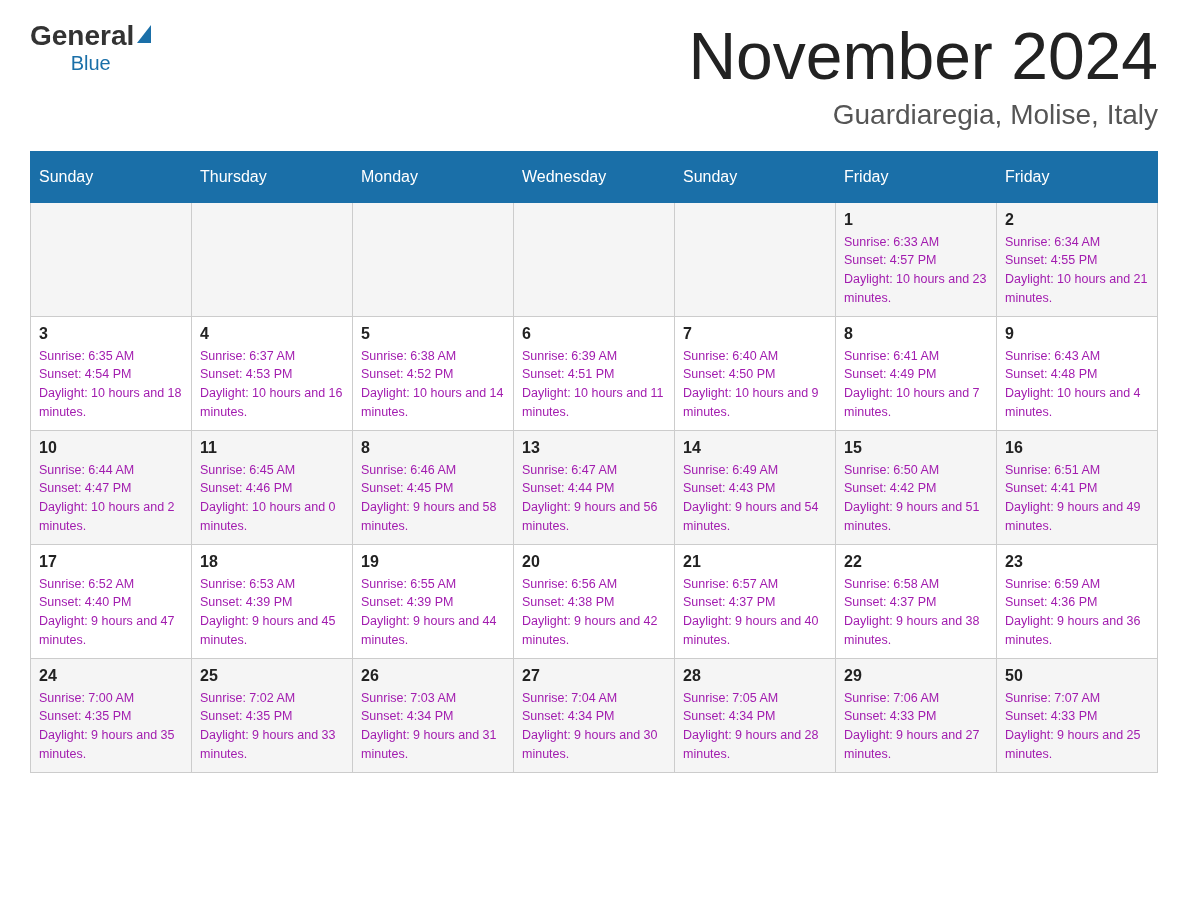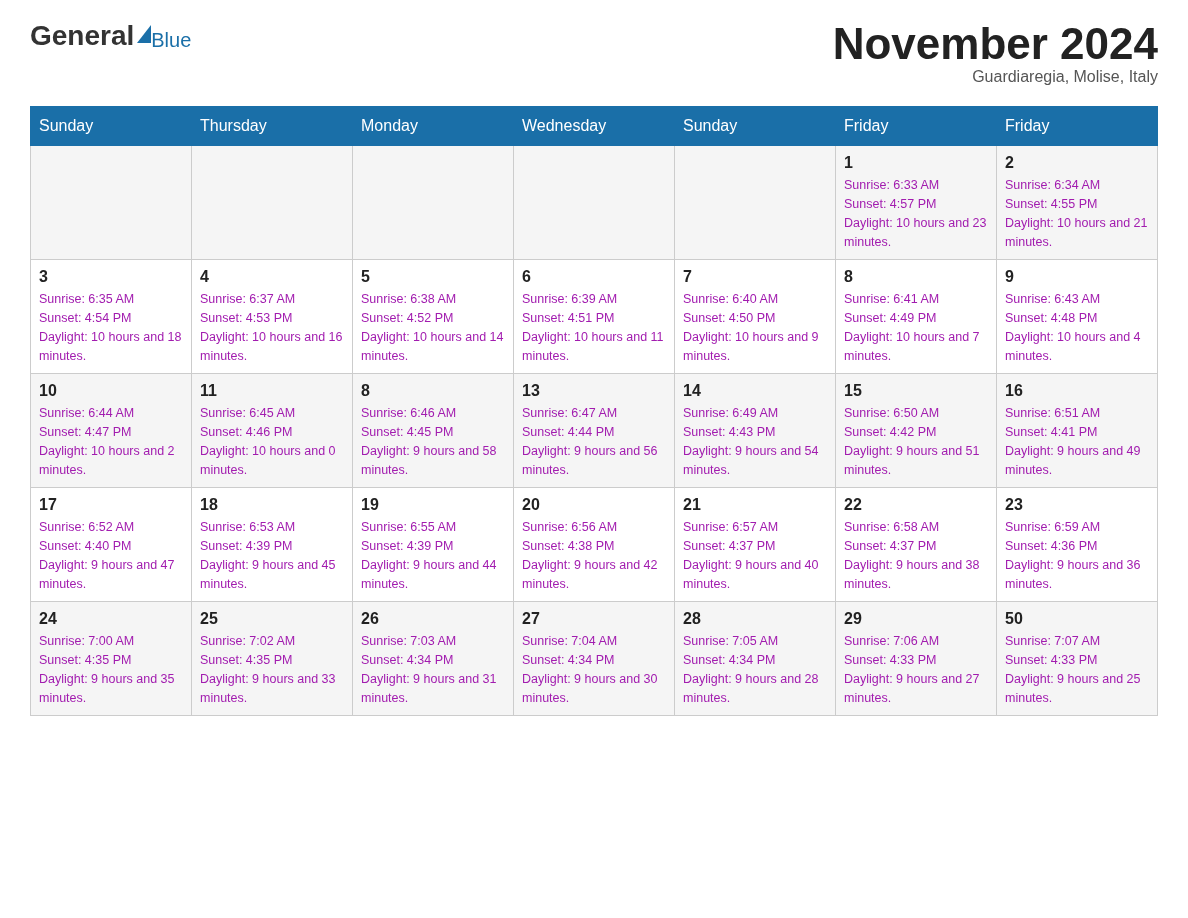--- a/index.html
+++ b/index.html
@@ -11,21 +11,22 @@
       padding: 20px 30px;
     }
     .header {
       display: flex;
       justify-content: space-between;
       align-items: flex-start;
       margin-bottom: 20px;
     }
     .logo {
       display: flex;
-      align-items: flex-end;
+      flex-direction: column;
+      align-items: center;
     }
     .logo-general {
       font-size: 28px;
       font-weight: bold;
       color: #333;
       display: flex;
       align-items: center;
     }
     .logo-arrow {
       display: inline-block;
@@ -38,41 +39,41 @@
     }
     .logo-blue {
       font-size: 20px;
       font-weight: normal;
       color: #1a6fa8;
     }
     .title-section {
       text-align: right;
     }
     .month-title {
-      font-size: 44px;
-      font-weight: bold;
+      font-size: 66px;
+      font-weight: normal;
       color: #222;
       line-height: 1.1;
     }
     .location {
-      font-size: 16px;
+      font-size: 28px;
       color: #555;
-      margin-top: 0;
+      margin-top: 6px;
     }
     .calendar {
       width: 100%;
       border-collapse: collapse;
       border: 1px solid #aaa;
     }
     .calendar th {
       background-color: #1a6fa8;
       color: #fff;
       font-size: 16px;
       font-weight: normal;
-      padding: 10px 8px;
+      padding: 16px 8px;
       text-align: left;
       border: 1px solid #1a6fa8;
     }
     .calendar td {
       vertical-align: top;
       width: 14.28%;
       padding: 8px;
       border: 1px solid #ccc;
       font-size: 13px;
       color: #333;

